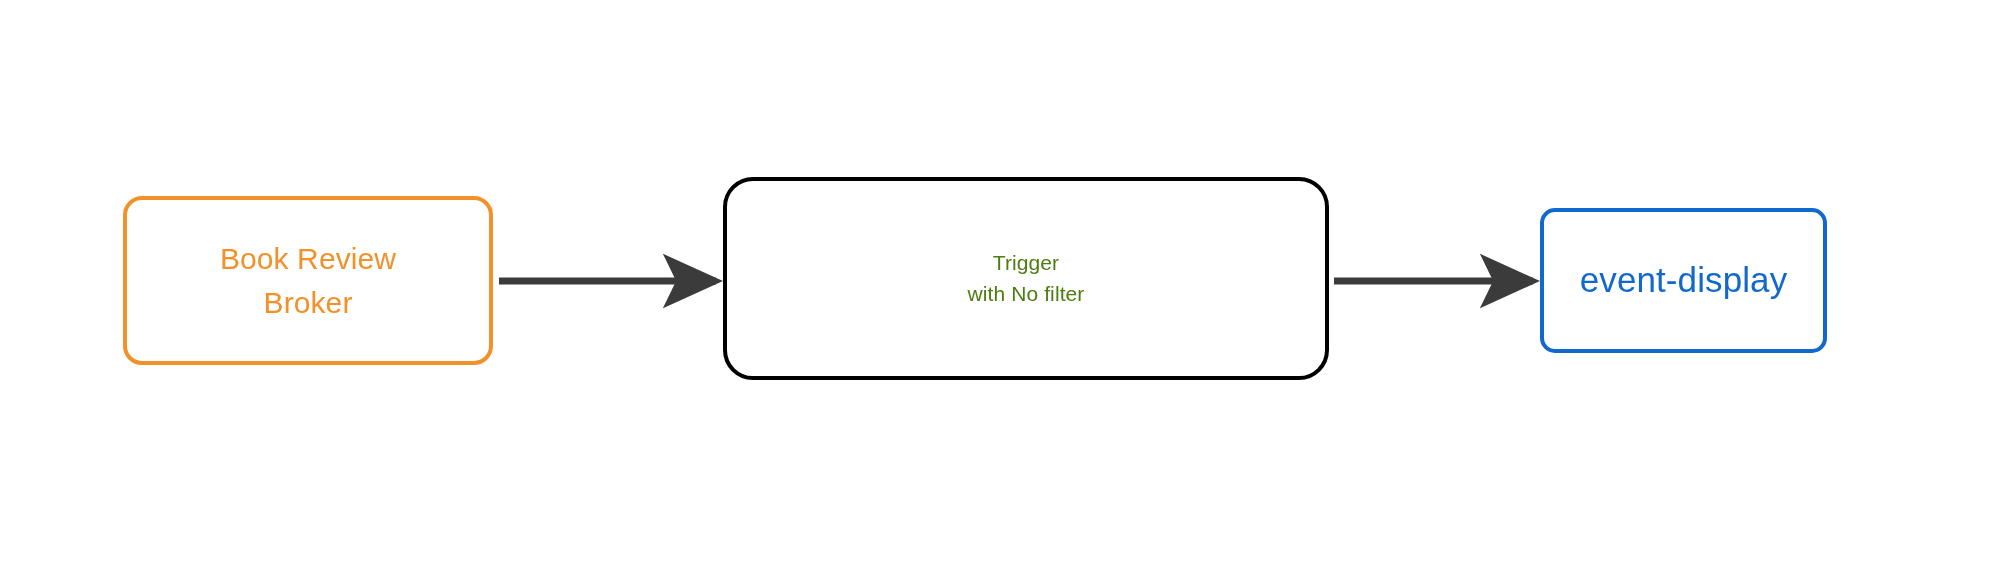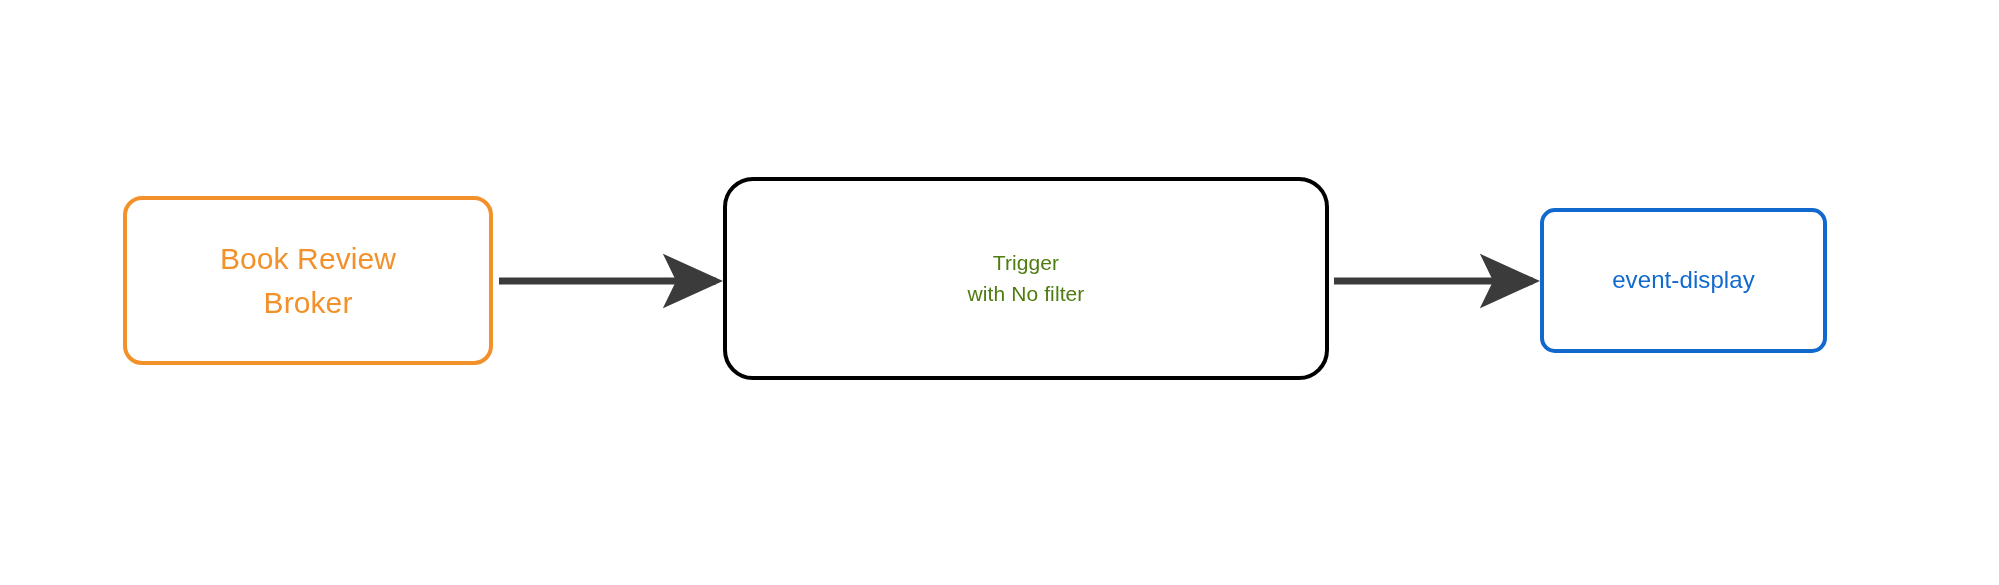--- a/index.html
+++ b/index.html
@@ -65,21 +65,21 @@
   #node-sink {
     left: 1540px;
     top: 208px;
     width: 287px;
     height: 145px;
     border: 4px solid #1169CE;
     border-radius: 15px;
   }
   #node-sink .node-label {
     color: #1169CE;
-    font-size: 24px;
+    font-size: 35px;
   }
 
   
   .edge {
     position: absolute;
     top: 0;
     left: 0;
     width: 1999px;
     height: 585px;
     pointer-events: none;

